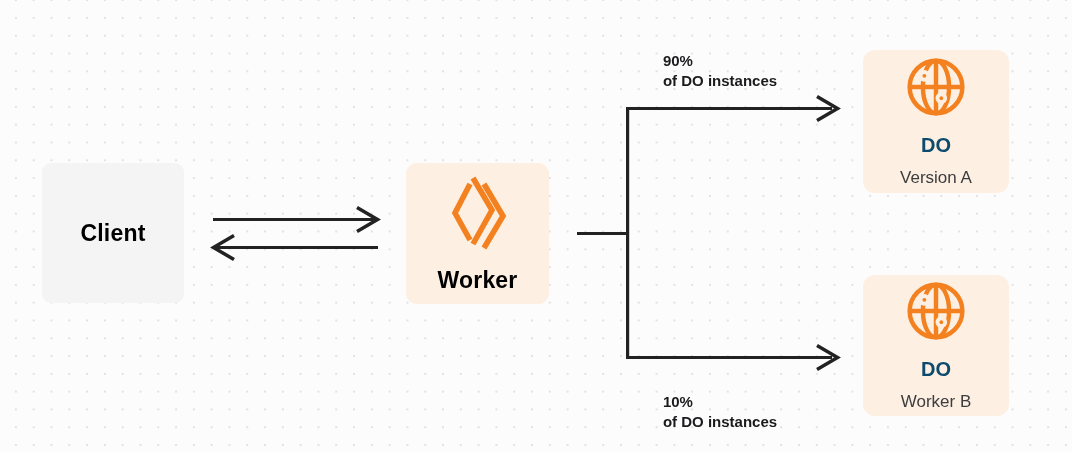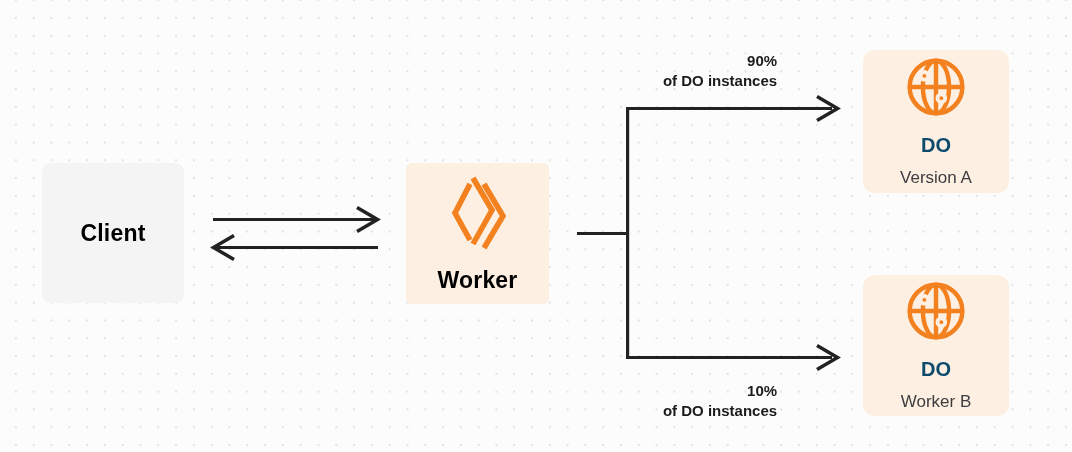--- a/index.html
+++ b/index.html
@@ -26,21 +26,21 @@
     align-items:center;justify-content:center;
     border-radius:10px;
     box-sizing:border-box;
   }
   .node-client{
     left:42px;top:163px;width:142px;height:140px;
     background:#f4f4f5;border-radius:9px;
   }
   .node-worker{
     left:406px;top:163px;width:143px;height:141px;
-    background:#fdf0e2;border-radius:6px;
+    background:#fdf0e2;border-radius:11px;
   }
   .node-do-a{
     left:863px;top:50px;width:146px;height:143px;
     background:#fdf0e2;border-radius:12px;
   }
   .node-do-b{
     left:863px;top:275px;width:146px;height:141px;
     background:#fdf0e2;border-radius:12px;
   }
   .node-label{
@@ -51,26 +51,26 @@
   .do-title{
     font-size:20px;font-weight:700;color:#0c4a6e;
     line-height:23px;margin-top:16px;
   }
   .do-subtitle{
     font-size:17px;font-weight:400;color:#3d3d40;
     line-height:21px;margin-top:10px;
   }
   .branch-label{
     position:absolute;left:720px;transform:translateX(-50%);
-    text-align:right;white-space:nowrap;
+    text-align:left;white-space:nowrap;
     font-size:15px;font-weight:700;color:#1b1b1d;
     line-height:20px;
   }
   .branch-label-top{top:51px;}
-  .branch-label-bottom{top:381px;}
+  .branch-label-bottom{top:392px;}
   .icon-slot{display:flex;align-items:center;justify-content:center;}
 </style>
 </head>
 <body>
 
 <div class="canvas">
 
   <svg class="connectors" width="1072" height="452" viewBox="0 0 1072 452">
     <g stroke="#222222" stroke-width="3.2" fill="none" stroke-linejoin="miter">
 

